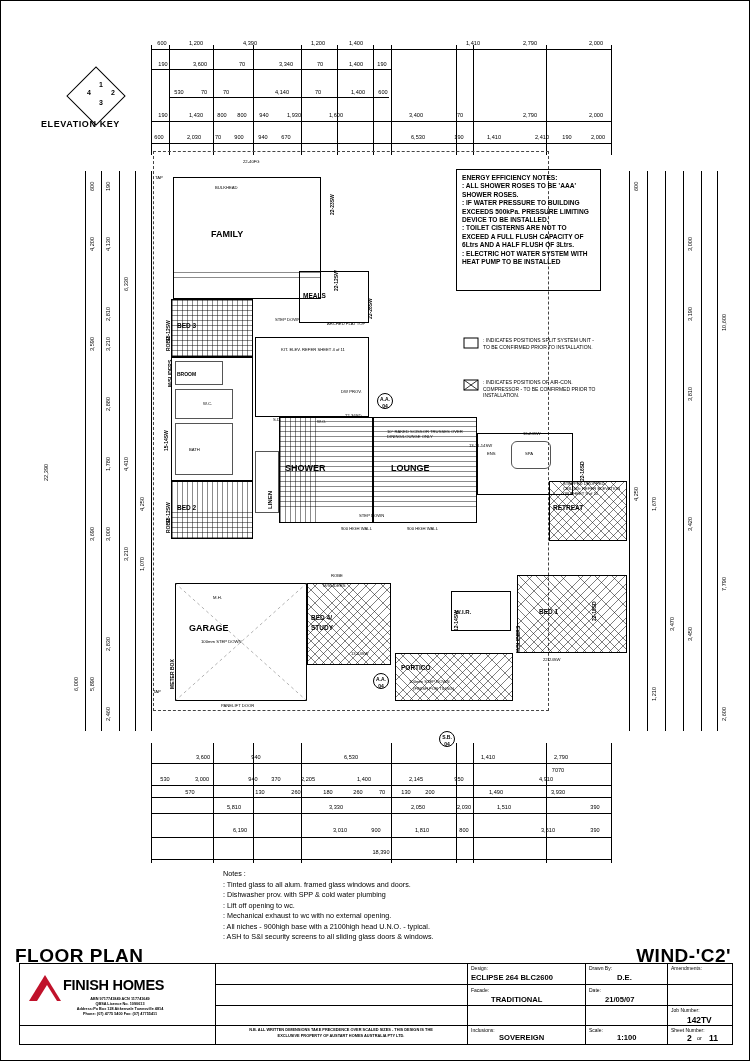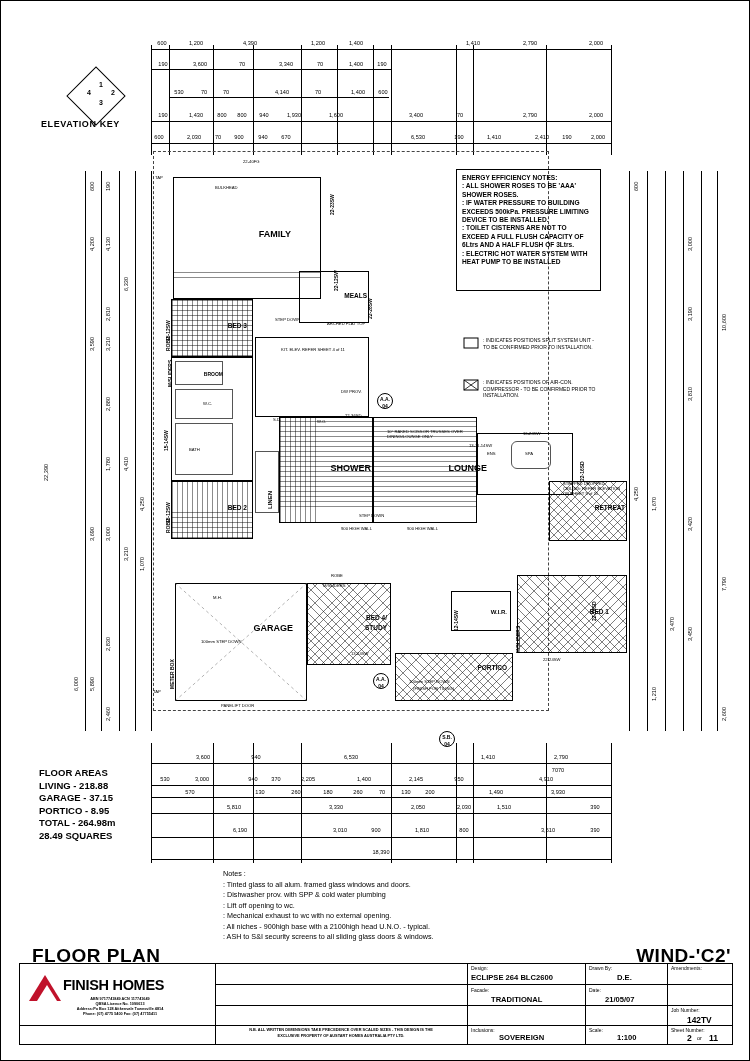--- a/index.html
+++ b/index.html
@@ -6,36 +6,36 @@
   body{width:750px;height:1061px;font-family:"Liberation Sans",sans-serif;color:#000;position:relative;overflow:hidden;}
   .sheet{position:absolute;left:0;top:0;width:750px;height:1061px;border:1px solid #000;box-sizing:border-box;}
   .abs{position:absolute;}
   .tiny{font-size:5px;}
   .tiny4{font-size:4.2px;}
   .bold{font-weight:bold;}
   .dim-h{position:absolute;height:0;border-top:1px solid #000;}
   .dim-v{position:absolute;width:0;border-left:1px solid #000;}
   .dimtxt{position:absolute;font-size:5.6px;text-align:center;}
   .dimtxt-v{position:absolute;font-size:5.6px;transform-origin:0 0;transform:rotate(-90deg);white-space:nowrap;}
-  .room{position:absolute;font-size:9px;font-weight:bold;text-align:right;line-height:10px;}
+  .room{position:absolute;font-size:9px;font-weight:bold;text-align:left;line-height:10px;}
   .room.small{font-size:6.5px;}
   .room.xs{font-size:5px;font-weight:bold;}
   .hatch{position:absolute;
      background-image:repeating-linear-gradient(0deg,rgba(0,0,0,.45) 0 .5px,transparent .5px 5px),
                       repeating-linear-gradient(90deg,rgba(0,0,0,.45) 0 .5px,transparent .5px 5px);}
   .hatch-d{position:absolute;
      background-image:repeating-linear-gradient(45deg,rgba(0,0,0,.5) 0 .5px,transparent .5px 6px),
                       repeating-linear-gradient(-45deg,rgba(0,0,0,.5) 0 .5px,transparent .5px 6px);}
   .roomline{position:absolute;border:1px solid #000;box-sizing:border-box;}
   .thin{position:absolute;border:.5px solid #555;box-sizing:border-box;}
   .dash{position:absolute;border:1px dashed #000;box-sizing:border-box;}
   .note-box{position:absolute;border:1.5px solid #000;box-sizing:border-box;padding:4px 5px;font-size:6.6px;font-weight:bold;line-height:8.4px;}
   .titleblock{position:absolute;left:18px;top:962px;width:714px;height:82px;}
   .tb-line{position:absolute;background:#000;}
-  .floorplan-title{position:absolute;left:31px;top:944px;font-size:19px;font-weight:bold;letter-spacing:.5px;}
+  .floorplan-title{position:absolute;left:14px;top:944px;font-size:19px;font-weight:bold;letter-spacing:.5px;}
   .plan-code{position:absolute;right:18px;top:944px;font-size:19px;font-weight:bold;letter-spacing:.5px;}
   .areas{position:absolute;left:38px;top:766px;font-size:9.5px;font-weight:bold;line-height:12.5px;}
   .notes{position:absolute;left:222px;top:868px;font-size:7.2px;line-height:10.5px;}
   .key-diamond{position:absolute;width:40px;height:40px;border:1.5px solid #000;transform:rotate(45deg);}
   .keycell{position:absolute;font-size:7px;font-weight:bold;}
   .circ{position:absolute;border:1px solid #000;border-radius:50%;box-sizing:border-box;text-align:center;font-size:5px;font-weight:bold;}
   .rot{position:absolute;transform-origin:0 0;transform:rotate(-90deg);white-space:nowrap;font-size:5px;font-weight:bold;}
 </style>
 </head>
 <body>
@@ -369,28 +369,20 @@
     <div class="dim-v" style="left:212px;top:742px;height:120px;"></div>
     <div class="dim-v" style="left:252px;top:742px;height:120px;"></div>
     <div class="dim-v" style="left:300px;top:742px;height:120px;"></div>
     <div class="dim-v" style="left:390px;top:742px;height:120px;"></div>
     <div class="dim-v" style="left:455px;top:742px;height:120px;"></div>
     <div class="dim-v" style="left:472px;top:742px;height:120px;"></div>
     <div class="dim-v" style="left:545px;top:742px;height:120px;"></div>
     <div class="dim-v" style="left:610px;top:742px;height:120px;"></div>
   </div>
 
-  <div class="areas">
-    <div>FLOOR AREAS</div>
-    <div>LIVING - 218.88</div>
-    <div>GARAGE - 37.15</div>
-    <div>PORTICO - 8.95</div>
-    <div>TOTAL - 264.98m</div>
-    <div>28.49 SQUARES</div>
-  </div>
 
   <div class="notes">
     <div>Notes :</div>
     <div>: Tinted glass to all alum. framed glass windows and doors.</div>
     <div>: Dishwasher prov. with SPP &amp; cold water plumbing</div>
     <div>: Lift off opening to wc.</div>
     <div>: Mechanical exhaust to wc with no external opening.</div>
     <div>: All niches - 900high base with a 2100high head U.N.O. - typical.</div>
     <div>: ASH  to S&amp;I security screens to all sliding glass doors &amp; windows.</div>
   </div>

